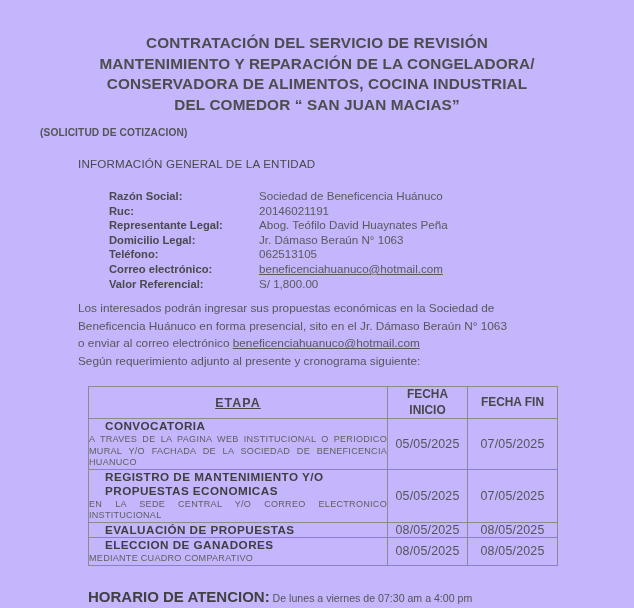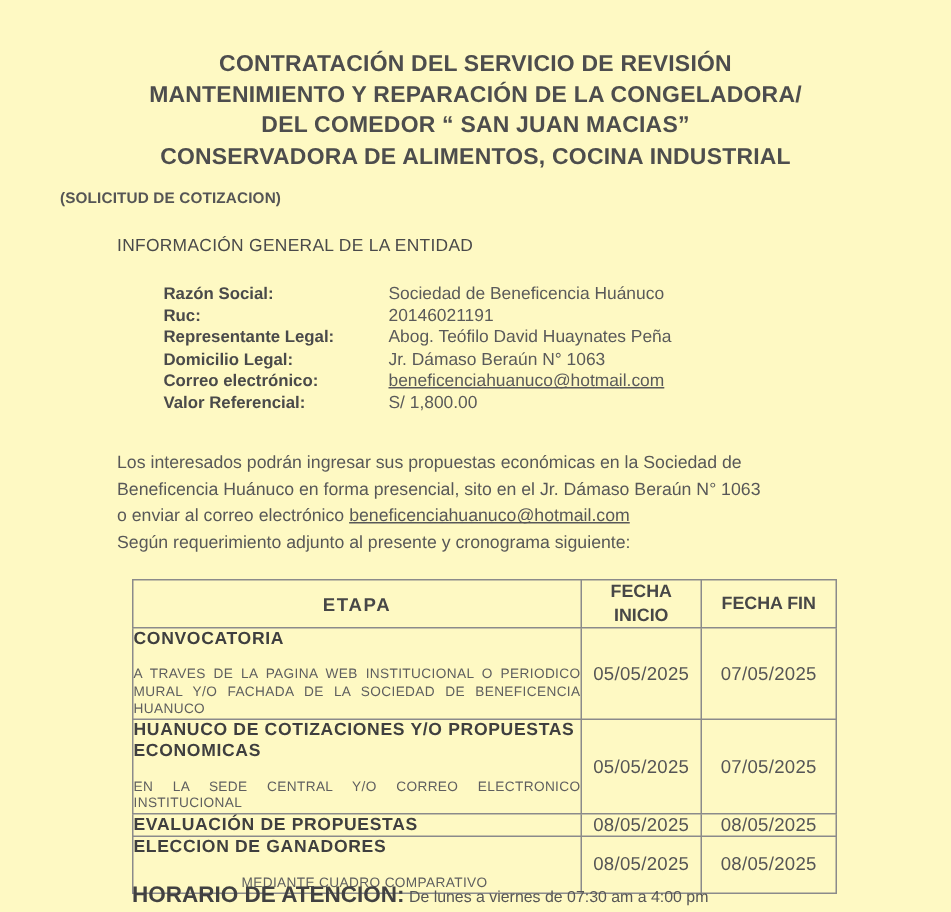--- a/index.html
+++ b/index.html
@@ -14,21 +14,21 @@
     position: relative;
     overflow: hidden;
     font-family: "Liberation Sans", sans-serif;
     color: #4f4f4f;
     -webkit-font-smoothing: antialiased;
   }
 
   .page {
     position: absolute;
     inset: 0;
-    background: #fef9c3;
+    background: #c4b5fd;
   }
 
   
   .doc-title {
     position: absolute;
     top: 33px;
     left: 40px;
     width: 554px;
     text-align: center;
     font-weight: bold;
@@ -127,51 +127,53 @@
   .schedule col.c-ini    { width: 80px; }
   .schedule col.c-fin    { width: 90px; }
 
   .th-etapa {
     text-align: center;
     font-weight: bold;
     font-size: 12.4px;
     letter-spacing: 1.1px;
     color: #474747;
     padding: 6px 0 7px;
+    text-decoration: underline;
   }
   .th-date {
     text-align: center;
     font-weight: bold;
     font-size: 11.9px;
     color: #474747;
     line-height: 15.5px;
     padding: 5px 2px 6px;
   }
 
   .cell-stage {
     padding: 4px 6px 4px 7px;
   }
   .stage-name {
     display: block;
     font-weight: bold;
     font-size: 11.7px;
     letter-spacing: 0.45px;
     color: #3f3f3f;
     line-height: 14px;
+    margin-left: 16px;
   }
   .stage-desc {
     display: block;
     font-size: 9.1px;
     letter-spacing: 0.25px;
     color: #5f5f5f;
     line-height: 11.6px;
     text-align: justify;
-    margin-top: 11px;
-  }
-  .stage-desc.single { text-align: center; padding-left: 10px; }
+    margin-top: 1px;
+  }
+  .stage-desc.single { text-align: left; }
 
   .cell-date {
     text-align: center;
     font-size: 12.4px;
     color: #555555;
     letter-spacing: 0.2px;
   }
 
   
   .footer {
@@ -189,40 +191,43 @@
   }
 </style>
 </head>
 <body>
 
 <div class="page">
 
   <div class="doc-title">
     <span class="tline">CONTRATACIÓN DEL SERVICIO DE REVISIÓN</span>
     <span class="tline">MANTENIMIENTO Y REPARACIÓN DE LA CONGELADORA/</span>
+    <span class="tline">CONSERVADORA DE ALIMENTOS, COCINA INDUSTRIAL</span>
     <span class="tline">DEL COMEDOR “ SAN JUAN MACIAS”</span>
-    <span class="tline">CONSERVADORA DE ALIMENTOS, COCINA INDUSTRIAL</span>
   </div>
 
   <div class="doc-subtitle">(SOLICITUD DE COTIZACION)</div>
 
   <div class="section-heading">INFORMACIÓN GENERAL DE LA ENTIDAD</div>
 
   <div class="entity-list">
     <div class="entity-row">
       <span class="entity-label">Razón Social:</span><span class="entity-value">Sociedad de Beneficencia Huánuco</span>
     </div>
     <div class="entity-row">
       <span class="entity-label">Ruc:</span><span class="entity-value">20146021191</span>
     </div>
     <div class="entity-row">
       <span class="entity-label">Representante Legal:</span><span class="entity-value">Abog. Teófilo David Huaynates Peña</span>
     </div>
     <div class="entity-row">
       <span class="entity-label">Domicilio Legal:</span><span class="entity-value">Jr. Dámaso Beraún N° 1063</span>
+    </div>
+    <div class="entity-row">
+      <span class="entity-label">Teléfono:</span><span class="entity-value">062513105</span>
     </div>
     <div class="entity-row">
       <span class="entity-label">Correo electrónico:</span><span class="entity-value link">beneficenciahuanuco@hotmail.com</span>
     </div>
     <div class="entity-row">
       <span class="entity-label">Valor Referencial:</span><span class="entity-value">S/ 1,800.00</span>
     </div>
   </div>
 
   <div class="para">
@@ -249,21 +254,21 @@
       <tr>
         <td class="cell-stage">
           <span class="stage-name">CONVOCATORIA</span>
           <span class="stage-desc">A TRAVES DE LA PAGINA WEB INSTITUCIONAL O PERIODICO MURAL Y/O FACHADA DE LA SOCIEDAD DE BENEFICENCIA HUANUCO</span>
         </td>
         <td class="cell-date">05/05/2025</td>
         <td class="cell-date">07/05/2025</td>
       </tr>
       <tr>
         <td class="cell-stage">
-          <span class="stage-name">HUANUCO DE COTIZACIONES Y/O PROPUESTAS ECONOMICAS</span>
+          <span class="stage-name">REGISTRO DE MANTENIMIENTO Y/O PROPUESTAS ECONOMICAS</span>
           <span class="stage-desc">EN LA SEDE CENTRAL Y/O CORREO ELECTRONICO INSTITUCIONAL</span>
         </td>
         <td class="cell-date">05/05/2025</td>
         <td class="cell-date">07/05/2025</td>
       </tr>
       <tr>
         <td class="cell-stage">
           <span class="stage-name">EVALUACIÓN DE PROPUESTAS</span>
         </td>
         <td class="cell-date">08/05/2025</td>

